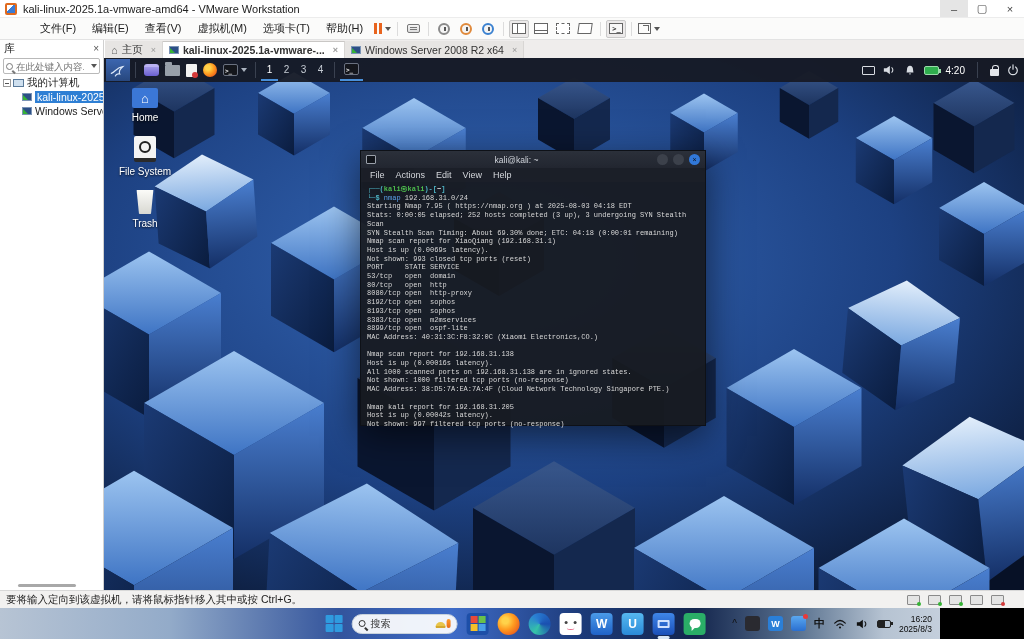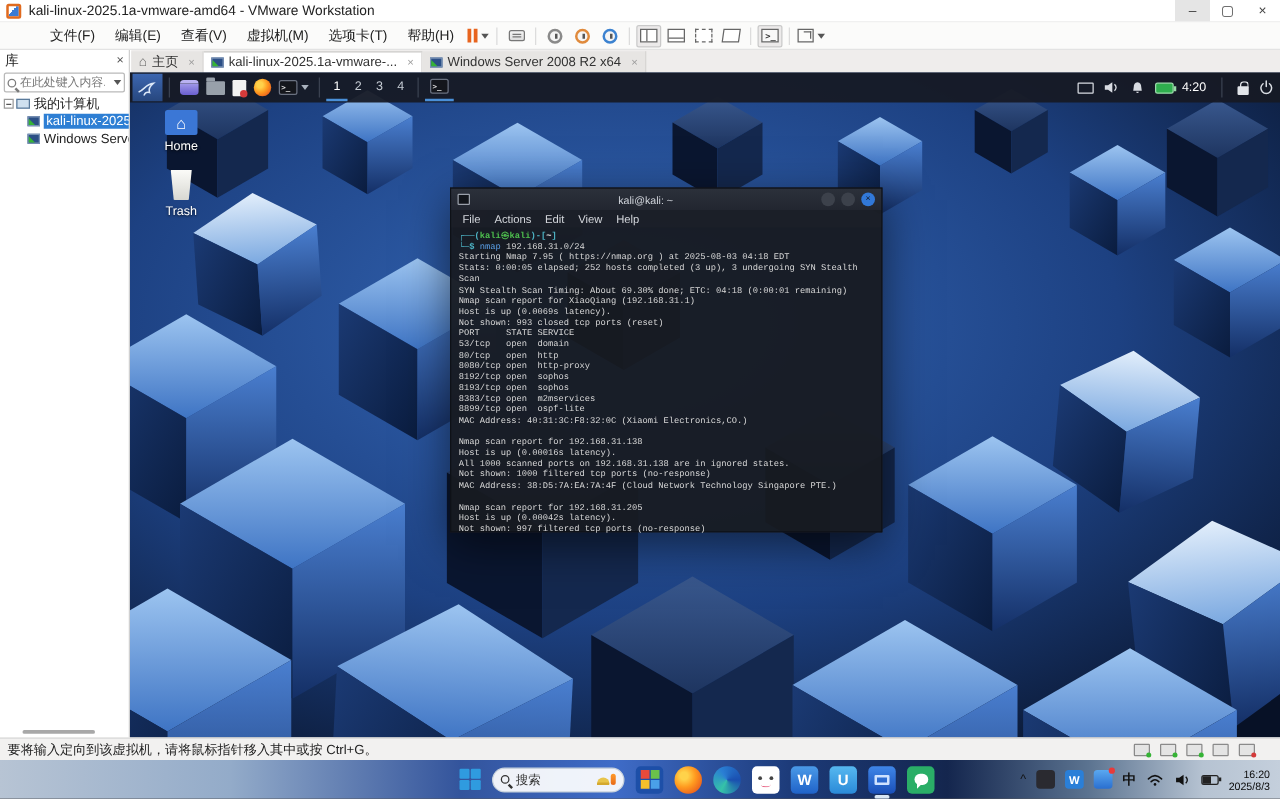--- a/index.html
+++ b/index.html
@@ -55,21 +55,21 @@
   .vm-ico { width:10px; height:8px; border:1px solid #7a93b5; background:#2c4f86; margin-right:3px; position:relative; flex:none; }
   .vm-ico::after { content:""; position:absolute; left:0; bottom:0; width:0; height:0; border-left:5px solid #35b335; border-top:5px solid transparent; }
   .tree-row.child { padding-left:22px; }
   .tree-row.selected .lbl { background:#2e7fd4; color:#fff; padding:0 2px; }
   .hscroll { position:absolute; left:0; bottom:2px; width:100%; height:4px; }
   .hscroll .thumb { position:absolute; left:18px; width:58px; height:3px; background:#a8a8a8; border-radius:2px; }
 
   
   .tabbar { position:absolute; left:105px; top:40px; width:919px; height:18px; background:#efedec; display:flex; align-items:flex-end; }
   .tab { height:17px; display:flex; align-items:center; padding:0 6px; font-size:10.5px; color:#333; border-right:1px solid #d8d6d4; background:#e7e5e3; white-space:nowrap; }
-  .tab.active { background:#fff; font-weight:normal; border-top:1px solid #c9c7c5; }
+  .tab.active { background:#fff; font-weight:bold; border-top:1px solid #c9c7c5; }
   .tab .x { margin-left:8px; color:#9a9a9a; font-size:9px; }
   .home-glyph { font-size:11px; color:#666; margin-right:4px; }
   .tab .vm-ico { margin-right:4px; }
 
   
   .vmdisp { position:absolute; left:104px; top:58px; width:920px; height:532px; overflow:hidden; background:#0a1630; }
   .wallpaper { position:absolute; left:0; top:0; width:100%; height:100%; }
 
   .kpanel { position:absolute; left:0; top:0; width:100%; height:24px; background:rgba(22,26,36,0.94); display:flex; align-items:center; z-index:3; color:#d8dce2; }
   .kp-sep { width:1px; height:16px; background:#3a4150; margin:0 5px; }
@@ -119,21 +119,21 @@
 
   
   .vmw-status { position:absolute; left:0; top:590px; width:1024px; height:18px; background:#f2f1f0; border-top:1px solid #d8d8d8; display:flex; align-items:center; font-size:10.5px; color:#222; padding:0 6px; }
   .dev-icons { margin-left:auto; display:flex; gap:8px; align-items:center; padding-right:14px; }
   .dev { width:13px; height:10px; border:1px solid #8a8a8a; background:#e4e4e4; position:relative; border-radius:1px; }
   .dev::after { content:""; position:absolute; right:-2px; bottom:-2px; width:4px; height:4px; border-radius:50%; background:#35b335; }
   .dev.plain::after { display:none; }
   .dev.err::after { background:#d43a3a; }
 
   
-  .taskbar { position:absolute; left:0; top:608px; width:1024px; height:31px; background:linear-gradient(90deg,#b7c4d4 0%,#93abc9 18%,#33549c 36%,#3f6cc8 48%,#1c3a78 62%,#14264e 74%,#5b7390 85%,#b6c3d2 94%,#c4cfdc 100%); display:flex; align-items:center; }
+  .taskbar { position:absolute; left:0; top:608px; width:940px; height:31px; background:linear-gradient(90deg,#b7c4d4 0%,#93abc9 18%,#33549c 36%,#3f6cc8 48%,#1c3a78 62%,#14264e 74%,#5b7390 85%,#b6c3d2 94%,#c4cfdc 100%); display:flex; align-items:center; }
   .tb-center { position:absolute; left:50%; transform:translateX(-38%); display:flex; align-items:center; gap:9px; }
   .start-ico { width:17px; height:17px; display:grid; grid-template-columns:8px 8px; grid-template-rows:8px 8px; gap:1px; }
   .start-ico i { background:#2f9bdf; border-radius:1px; }
   .tb-search { width:106px; height:20px; border-radius:10px; background:rgba(255,255,255,0.92); border:1px solid #c8d2dc; display:flex; align-items:center; padding:0 6px; gap:5px; }
   .tb-search .mag { border-color:#333; }
   .tb-search .mag::after { background:#333; }
   .tb-search .stext { font-size:10px; color:#333; }
   .s-badge { margin-left:auto; display:flex; align-items:flex-end; gap:1px; }
   .hat { width:10px; height:6px; background:#e8c44a; border-radius:5px 5px 0 0; border-bottom:2px solid #d4a82f; }
   .pop { width:4px; height:9px; background:linear-gradient(#ff9a2a,#e86a1a); border-radius:2px; }
@@ -406,20 +406,26 @@
             </svg>
         </div>
       </div>
 
       <div class="desk-icons">
         <div class="dicon">
           <span class="home-folder">⌂</span>
           <span class="cap">Home</span>
         </div>
         <div class="dicon">
+          <span class="fs-drive">
+              <i></i>
+            </span>
+          <span class="cap">File System</span>
+        </div>
+        <div class="dicon">
           <span class="trash-can"></span>
           <span class="cap">Trash</span>
         </div>
       </div>
 
       <div class="term">
         <div class="term-titlebar">
           <span class="tico"></span>
           <span class="term-title">kali@kali: ~</span>
           <span class="twb">
@@ -455,21 +461,21 @@
               <div class="tline">8383/tcp open  m2mservices</div>
               <div class="tline">8899/tcp open  ospf-lite</div>
               <div class="tline">MAC Address: 40:31:3C:F8:32:0C (Xiaomi Electronics,CO.)</div>
               <div class="tline"></div>
               <div class="tline">Nmap scan report for 192.168.31.138</div>
               <div class="tline">Host is up (0.00016s latency).</div>
               <div class="tline">All 1000 scanned ports on 192.168.31.138 are in ignored states.</div>
               <div class="tline">Not shown: 1000 filtered tcp ports (no-response)</div>
               <div class="tline">MAC Address: 38:D5:7A:EA:7A:4F (Cloud Network Technology Singapore PTE.)</div>
               <div class="tline"></div>
-              <div class="tline">Nmap scan report for 192.168.31.205</div>
+              <div class="tline">Nmap kali report for 192.168.31.205</div>
               <div class="tline">Host is up (0.00042s latency).</div>
               <div class="tline">Not shown: 997 filtered tcp ports (no-response)</div>
             </div>
         </div>
       </div>
 
     </div>
 
     <div class="vmw-status">
       <span>要将输入定向到该虚拟机，请将鼠标指针移入其中或按 Ctrl+G。</span>

